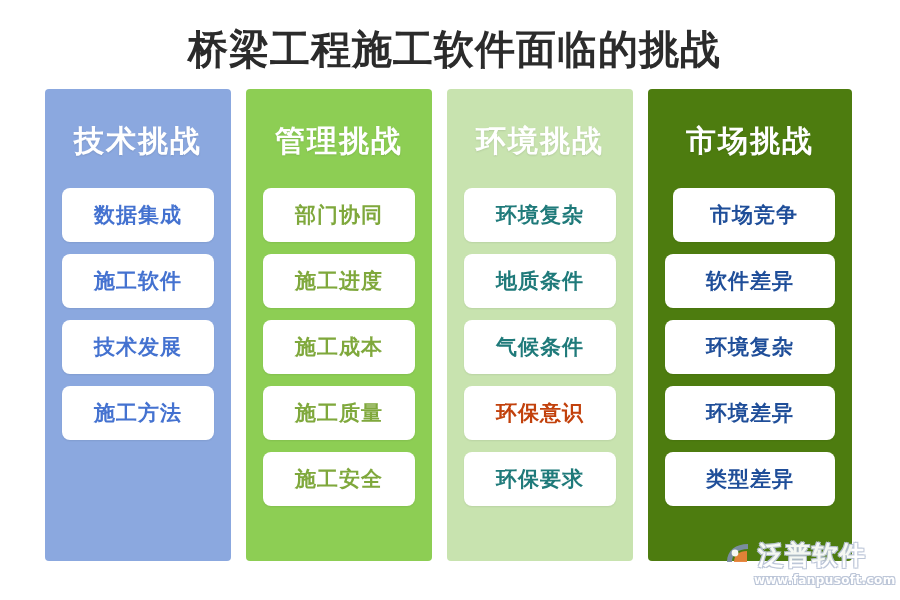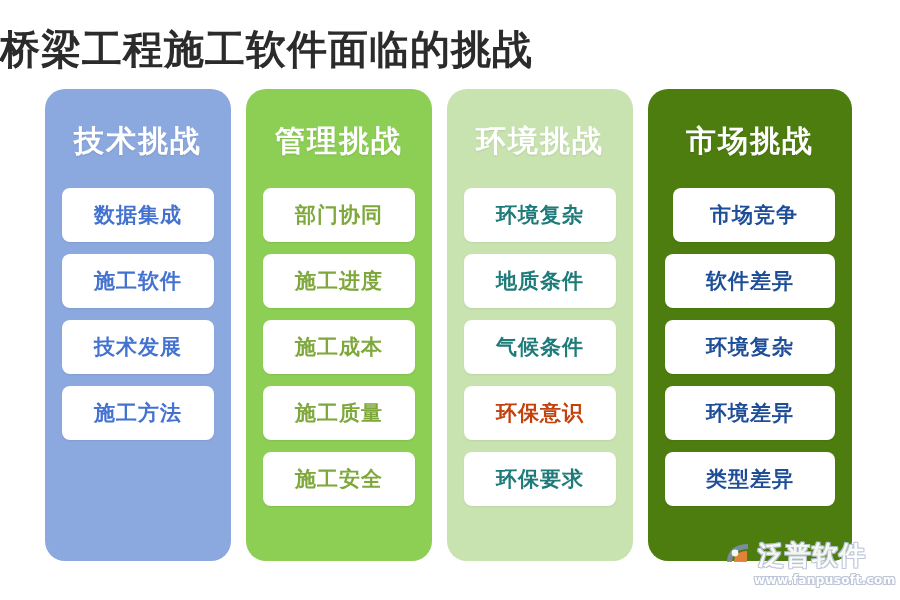--- a/index.html
+++ b/index.html
@@ -12,38 +12,38 @@
     background: #ffffff;
     font-family: "DejaVu Serif", "Liberation Serif", serif;
     overflow: hidden;
     position: relative;
   }
   #page-title {
     position: absolute;
     left: 0;
     top: 22px;
     width: 721px;
-    text-align: left;
+    text-align: right;
     font-size: 40px;
     font-weight: bold;
     color: #2b2b2b;
     letter-spacing: 1px;
     font-family: "DejaVu Serif", "Liberation Serif", serif;
   }
   #columns {
     position: absolute;
     left: 45px;
     top: 89px;
     width: 813px;
     height: 472px;
     display: flex;
     gap: 15px;
   }
   .column {
-    border-radius: 20px;
+    border-radius: 4px;
     display: flex;
     flex-direction: column;
     align-items: center;
     box-sizing: border-box;
     padding: 0 17px;
     flex: 0 0 auto;
   }
   .column.c1, .column.c2, .column.c3 { width: 186px; }
   .column.c4 { width: 204px; }
 

